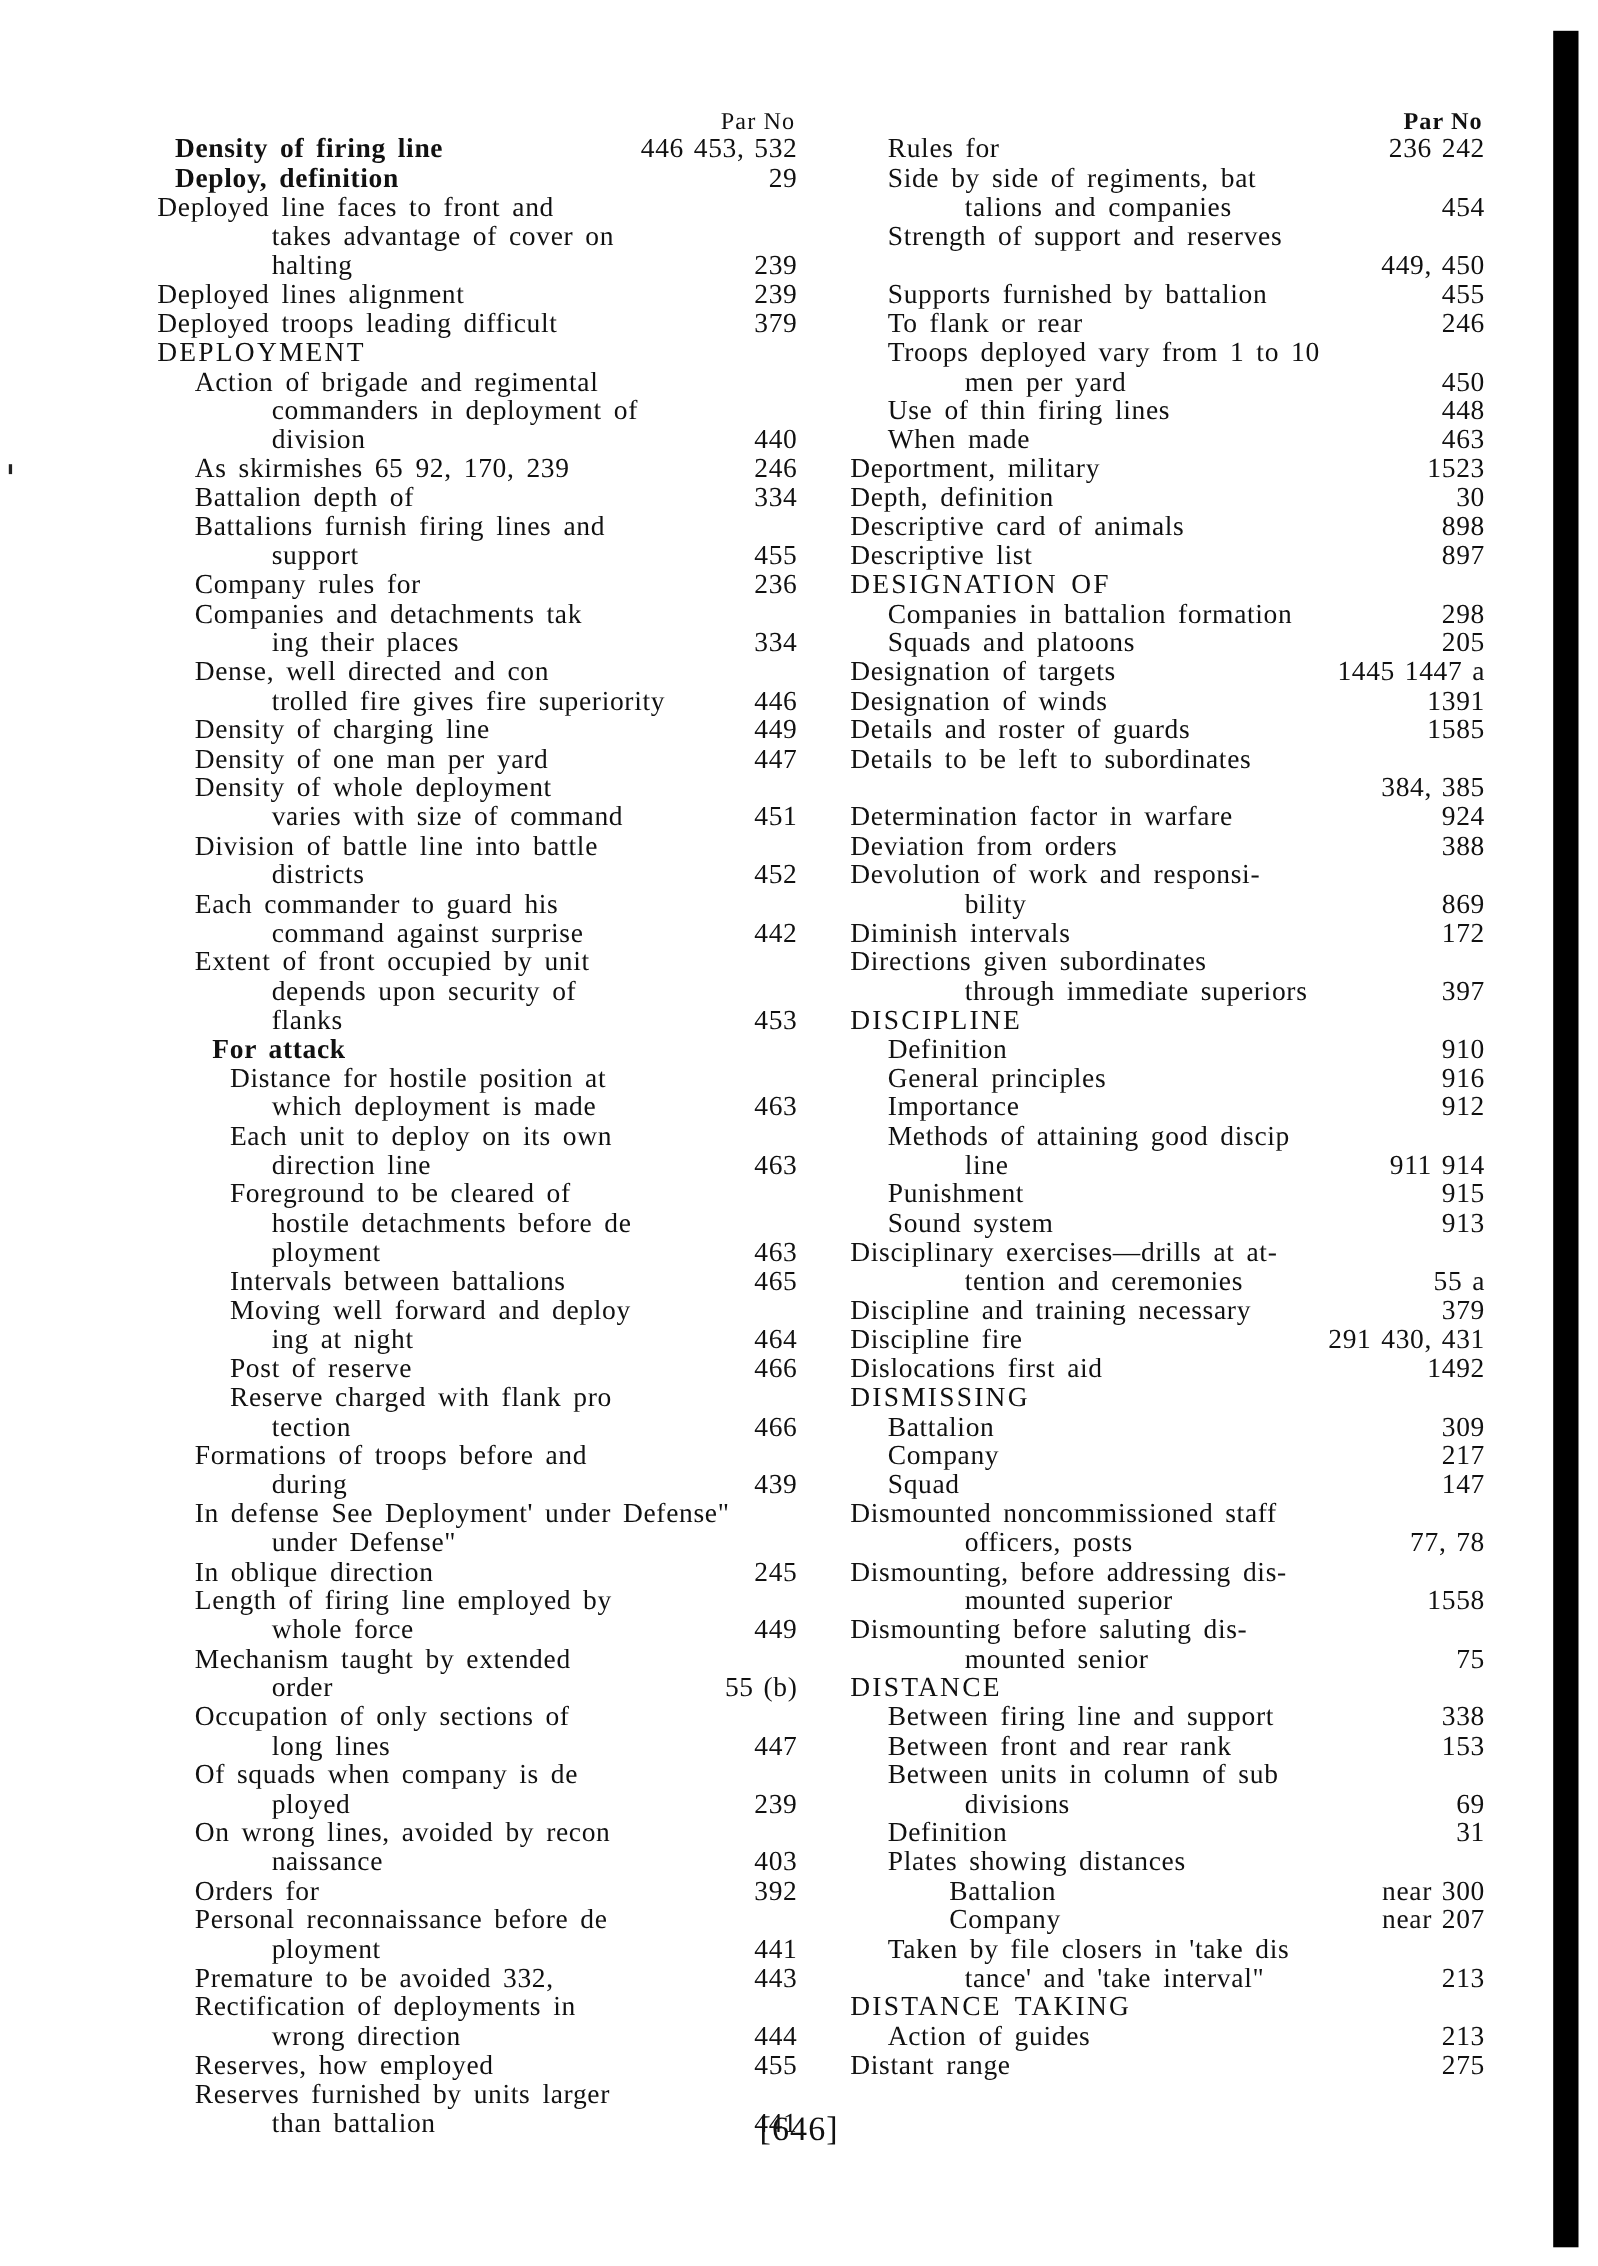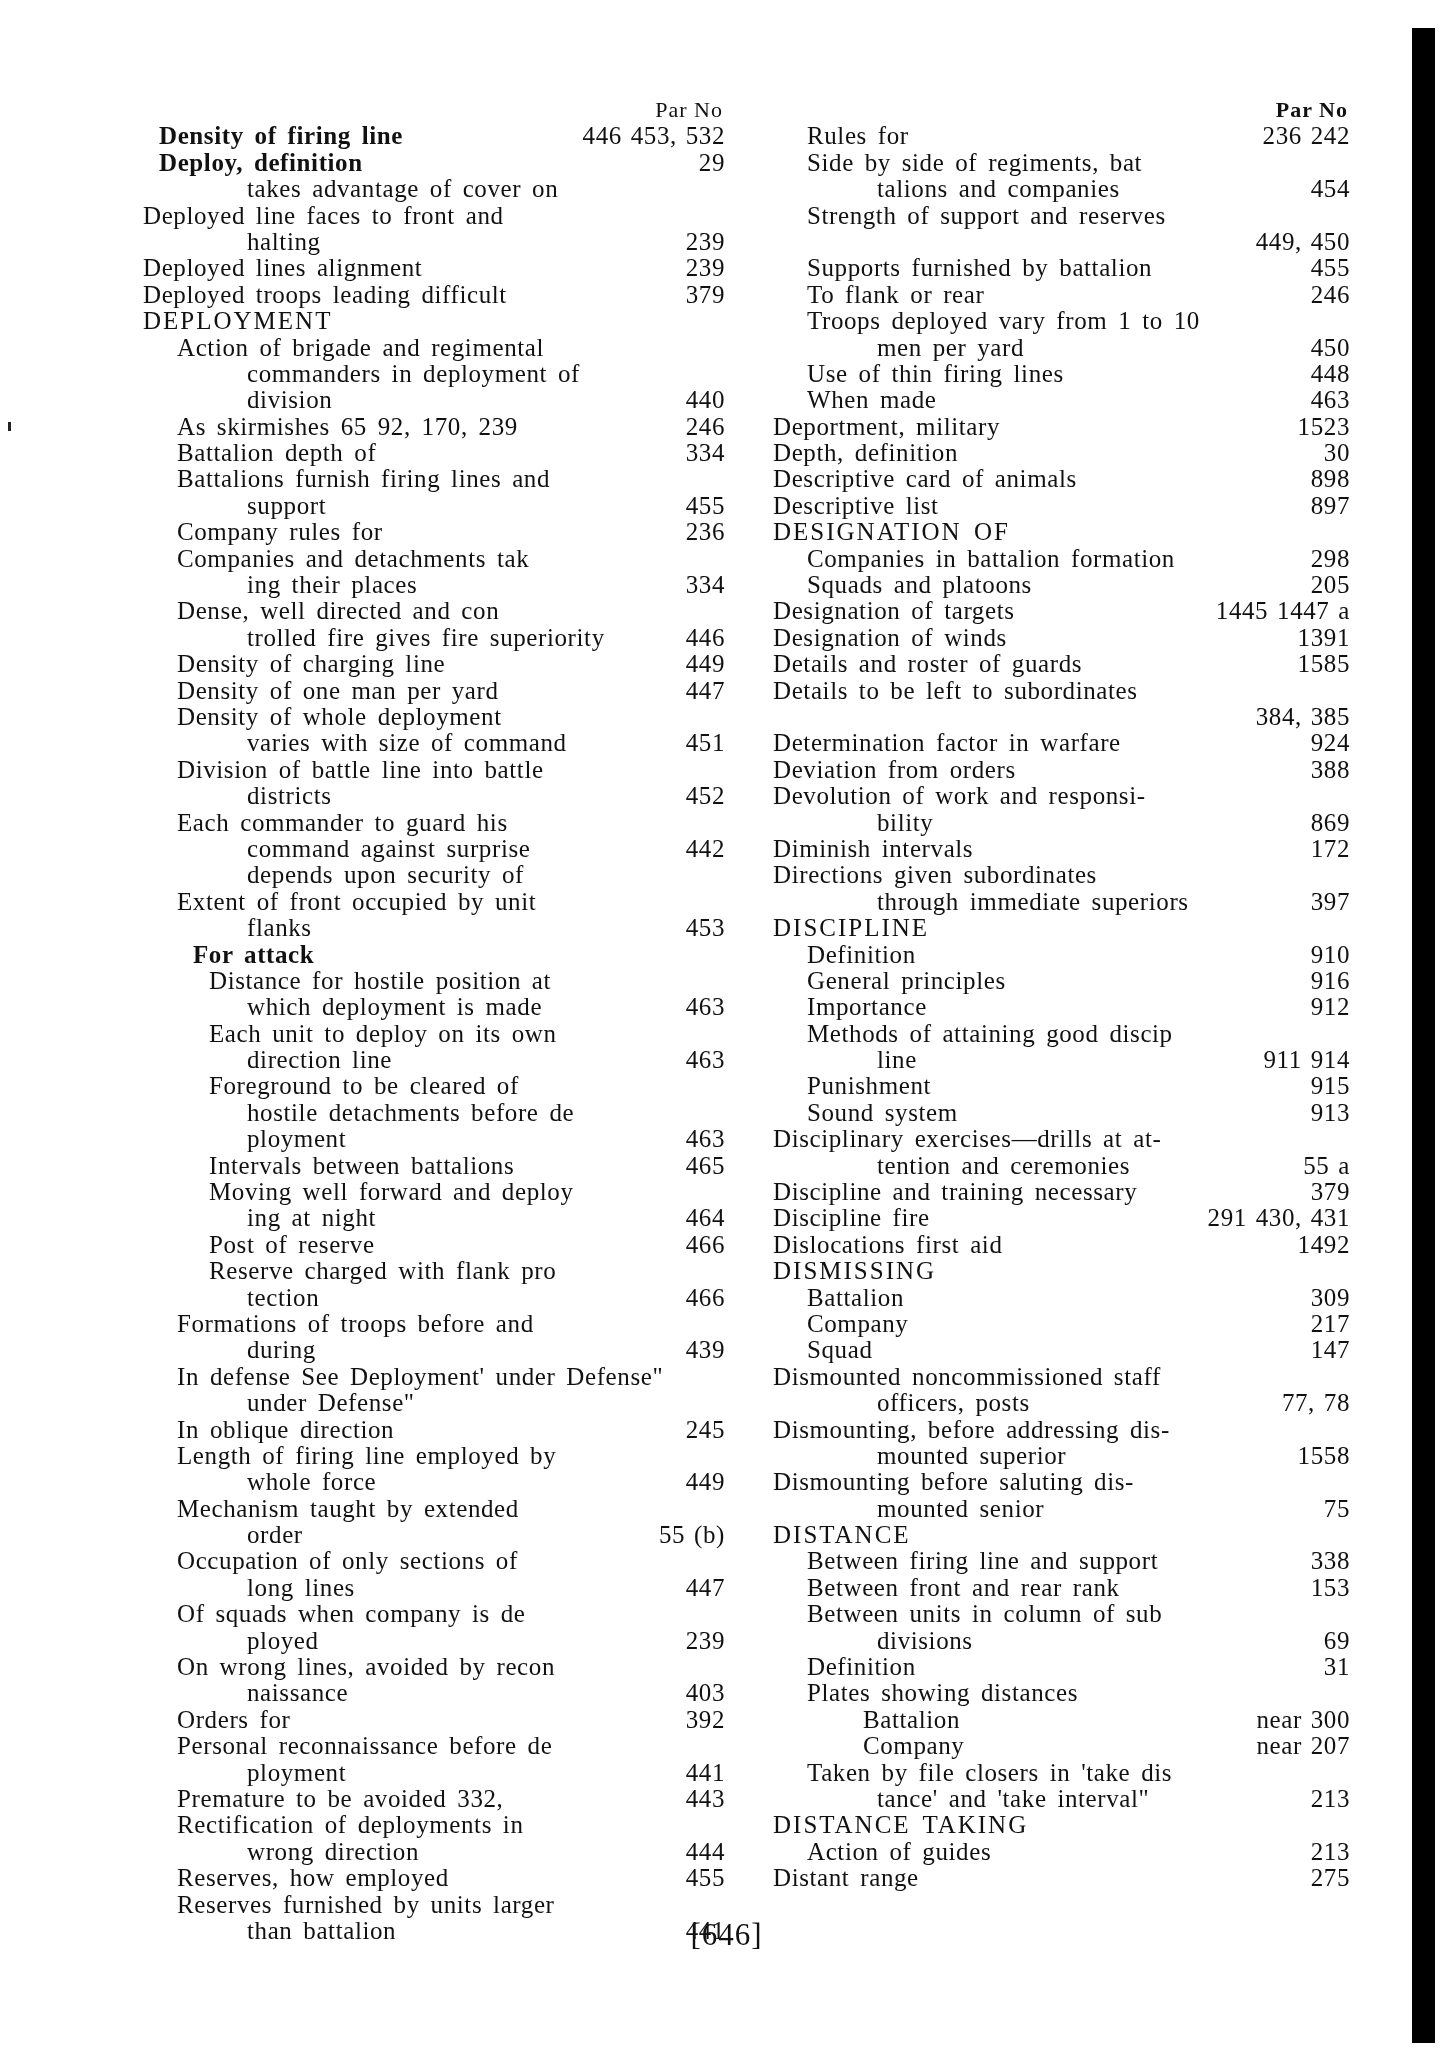--- a/index.html
+++ b/index.html
@@ -52,26 +52,26 @@
     <div class="par-header">Par No</div>
     <div>
         <div class="line ind0">
           <span class="t b">Density of firing line</span>
           <span class="n">446 453, 532</span>
         </div>
         <div class="line ind0">
           <span class="t b">Deploy, definition</span>
           <span class="n">29</span>
         </div>
+        <div class="line ind0">
+          <span class="t ">Deployed line faces to front and</span>
+          <span class="n"></span>
+        </div>
         <div class="line ind4">
           <span class="t ">takes advantage of cover on</span>
-          <span class="n"></span>
-        </div>
-        <div class="line ind0">
-          <span class="t ">Deployed line faces to front and</span>
           <span class="n"></span>
         </div>
         <div class="line ind4">
           <span class="t ">halting</span>
           <span class="n">239</span>
         </div>
         <div class="line ind0">
           <span class="t ">Deployed lines alignment</span>
           <span class="n">239</span>
         </div>
@@ -156,26 +156,26 @@
           <span class="n">452</span>
         </div>
         <div class="line ind1">
           <span class="t ">Each commander to guard his</span>
           <span class="n"></span>
         </div>
         <div class="line ind4">
           <span class="t i">command against surprise</span>
           <span class="n">442</span>
         </div>
+        <div class="line ind1">
+          <span class="t ">Extent of front occupied by unit</span>
+          <span class="n"></span>
+        </div>
         <div class="line ind4">
           <span class="t ">depends upon security of</span>
-          <span class="n"></span>
-        </div>
-        <div class="line ind1">
-          <span class="t ">Extent of front occupied by unit</span>
           <span class="n"></span>
         </div>
         <div class="line ind4">
           <span class="t ">flanks</span>
           <span class="n">453</span>
         </div>
         <div class="line ind1">
           <span class="t i b">For attack</span>
           <span class="n"></span>
         </div>

